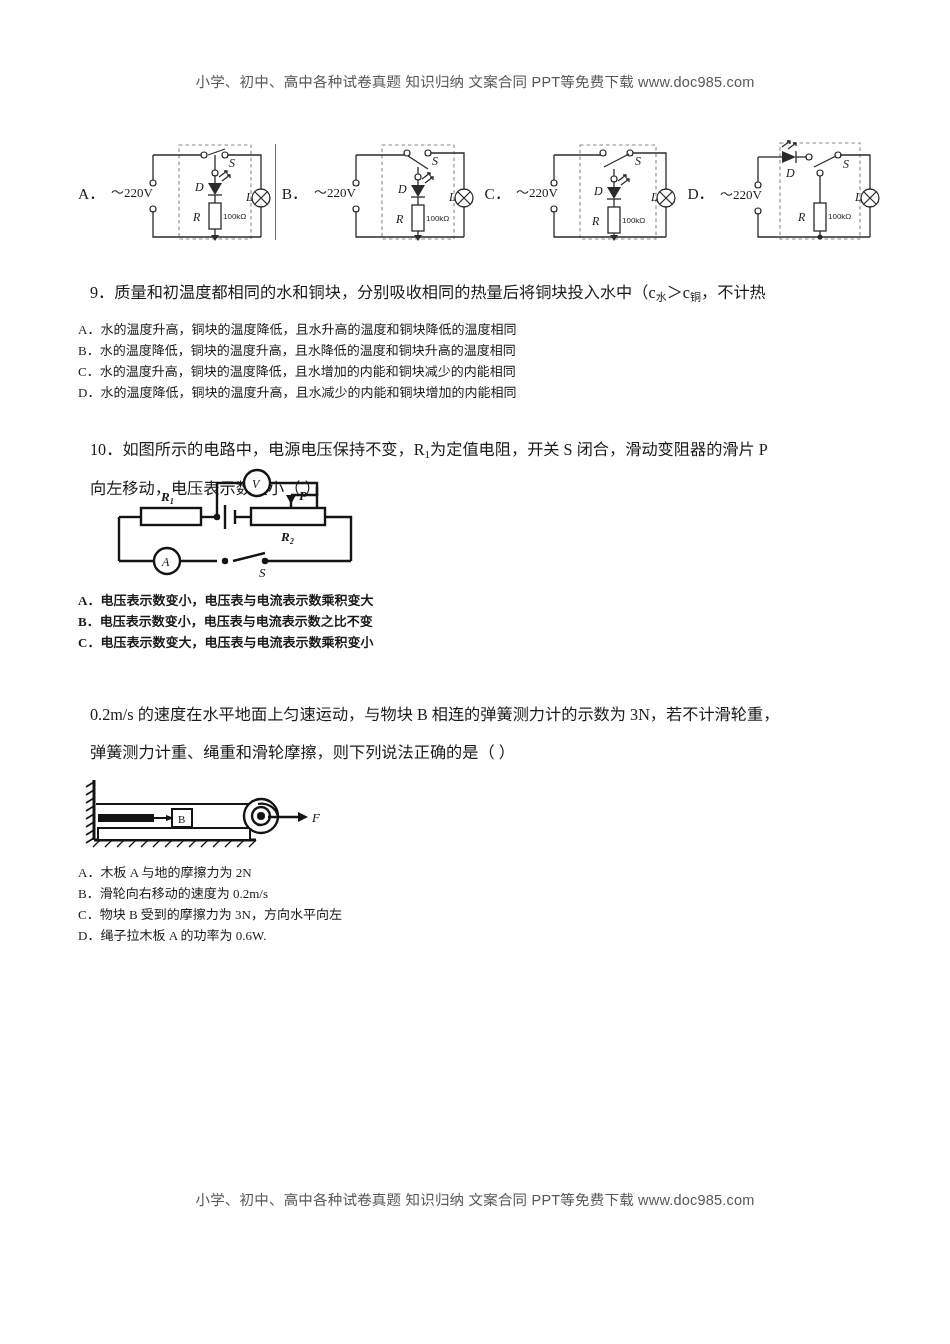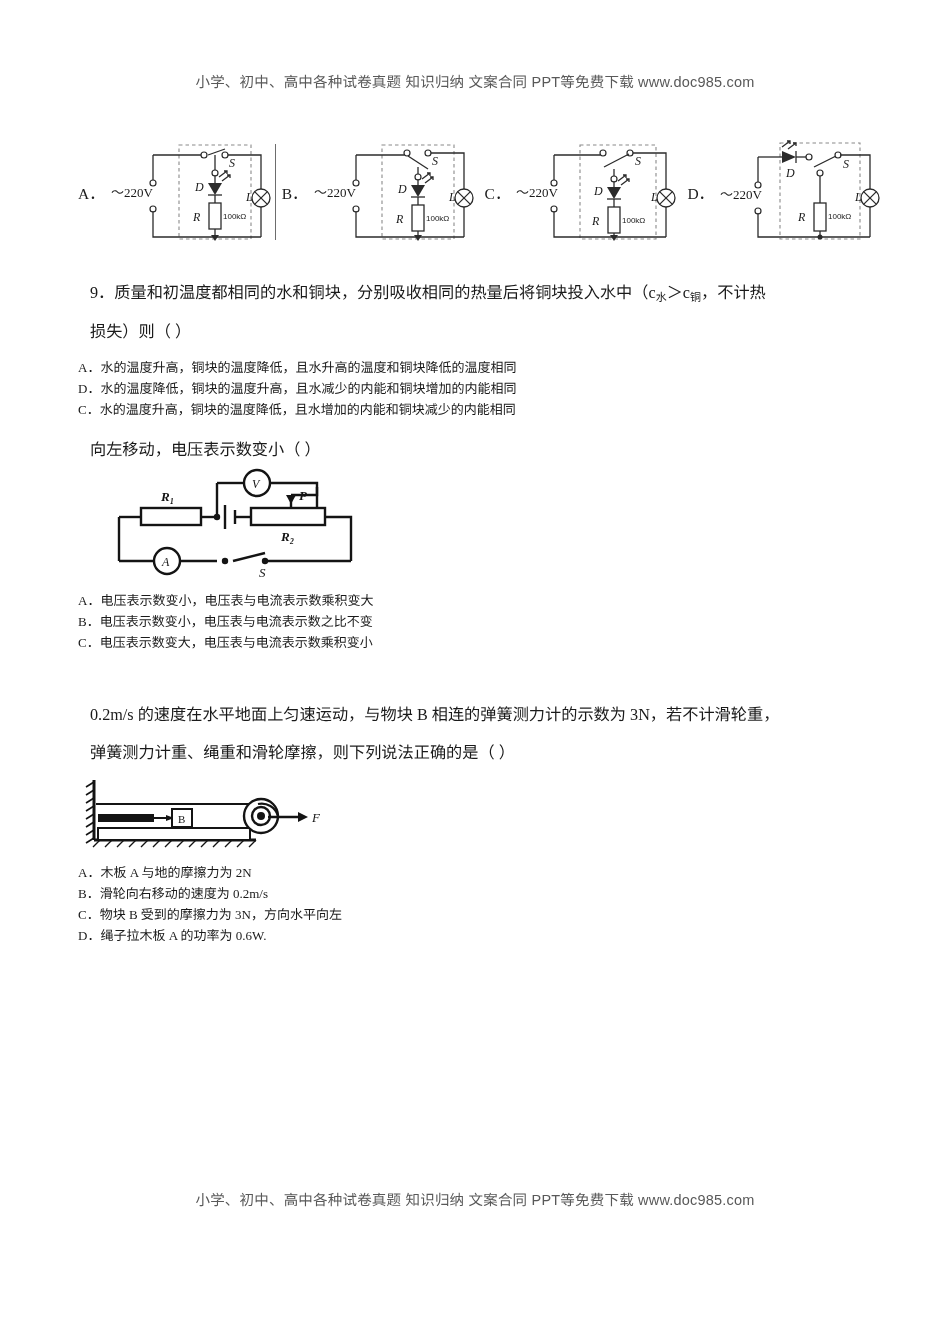--- a/index.html
+++ b/index.html
@@ -214,27 +214,30 @@
         <text class="glyph" x="137" y="64">L</text>
       </svg>
     </div>
 
   </div>
 
   <div class="blk" style="left:78px;top:268px;">
     <p class="q-stem">
       <span>9．</span><span>质量和初温度都相同的水和铜块，分别吸收相同的热量后将铜块投入水中（c</span><span class="sub">水</span><span>＞c</span><span class="sub">铜</span><span>，不计热</span>
     </p>
-    <p class="q-stem">损失）则（     ）</p>
     <p class="opt">A．水的温度升高，铜块的温度降低，且水升高的温度和铜块降低的温度相同</p>
+    <p class="opt">B．水的温度降低，铜块的温度升高，且水降低的温度和铜块升高的温度相同</p>
+    <p class="opt">C．水的温度升高，铜块的温度降低，且水增加的内能和铜块减少的内能相同</p>
     <p class="opt">D．水的温度降低，铜块的温度升高，且水减少的内能和铜块增加的内能相同</p>
-    <p class="opt">C．水的温度升高，铜块的温度降低，且水增加的内能和铜块减少的内能相同</p>
   </div>
 
   <div class="blk" style="left:78px;top:425px;">
+    <p class="q-stem">
+      <span>10．</span><span>如图所示的电路中，电源电压保持不变，R</span><span class="sub">1</span><span>为定值电阻，开关 S 闭合，滑动变阻器的滑片 P</span>
+    </p>
     <p class="q-stem">向左移动，电压表示数变小（     ）</p>
   </div>
 
   <div class="fig-box" style="left:105px;top:475px;">
     <svg width="280" height="105" viewBox="0 0 280 105">
       <g style="stroke:#141414;stroke-width:2.4;fill:none;">
 
         <path d="M112,8 L138,8"></path>
         <path d="M166,8 L212,8 L212,46"></path>
         <circle cx="152" cy="8" r="13" fill="#fff"></circle>
@@ -269,21 +272,21 @@
       </g>
       <text x="56" y="26" style="font-family:'Liberation Serif',serif;font-style:italic;font-size:13px;font-weight:bold;fill:#141414;">R₁</text>
       <text x="176" y="66" style="font-family:'Liberation Serif',serif;font-style:italic;font-size:13px;font-weight:bold;fill:#141414;">R₂</text>
       <text x="194" y="25" style="font-family:'Liberation Serif',serif;font-style:italic;font-size:13px;font-weight:bold;fill:#141414;">P</text>
       <text x="147" y="13" style="font-family:'Liberation Serif',serif;font-style:italic;font-size:12px;fill:#141414;">V</text>
       <text x="57" y="91" style="font-family:'Liberation Serif',serif;font-style:italic;font-size:12px;fill:#141414;">A</text>
       <text x="154" y="102" style="font-family:'Liberation Serif',serif;font-style:italic;font-size:13px;fill:#141414;">S</text>
     </svg>
   </div>
 
-  <div class="blk" style="left:78px;top:590px;">
+  <div class="blk" style="left:78px;top:590px;font-weight:bold;">
     <p class="opt">A．电压表示数变小，电压表与电流表示数乘积变大</p>
     <p class="opt">B．电压表示数变小，电压表与电流表示数之比不变</p>
     <p class="opt">C．电压表示数变大，电压表与电流表示数乘积变小</p>
   </div>
 
   <div class="blk" style="left:78px;top:690px;">
     <p class="q-stem">0.2m/s 的速度在水平地面上匀速运动，与物块 B 相连的弹簧测力计的示数为 3N，若不计滑轮重，</p>
     <p class="q-stem">弹簧测力计重、绳重和滑轮摩擦，则下列说法正确的是（     ）</p>
   </div>
 

